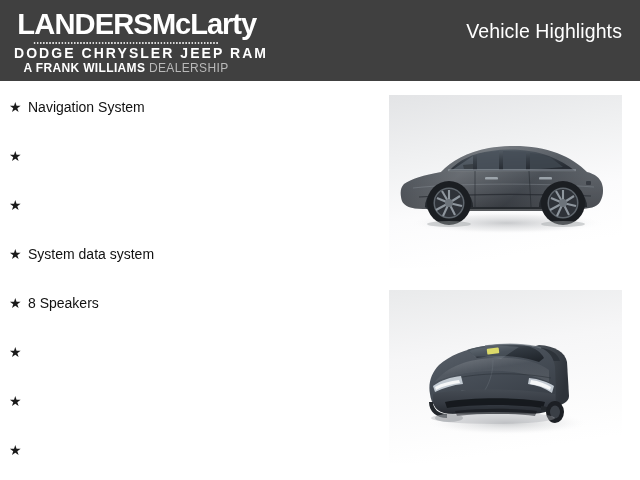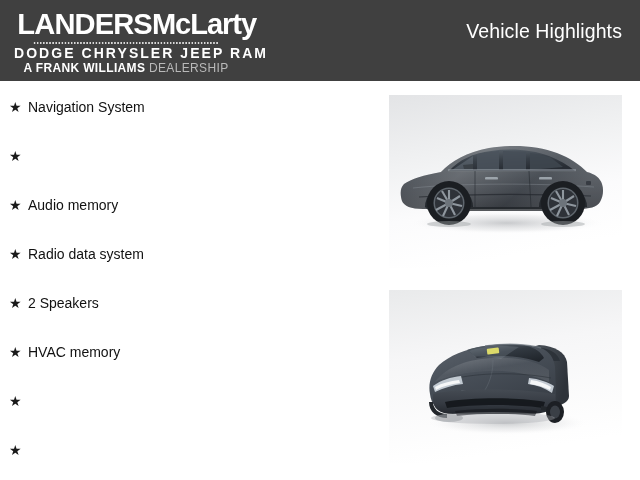--- a/index.html
+++ b/index.html
@@ -170,33 +170,31 @@
 <ul class="features">
   <li class="feature-item">
     <span class="bullet-star">★</span>
     <span class="feature-label">Navigation System</span>
   </li>
   <li class="feature-item">
     <span class="bullet-star">★</span>
   </li>
   <li class="feature-item">
     <span class="bullet-star">★</span>
-    <span class="feature-label">Audio memory</span>
-  </li>
-  <li class="feature-item">
-    <span class="bullet-star">★</span>
-    <span class="feature-label">Radio data system</span>
-  </li>
-  <li class="feature-item">
-    <span class="bullet-star">★</span>
-    <span class="feature-label">2 Speakers</span>
-  </li>
-  <li class="feature-item">
-    <span class="bullet-star">★</span>
-    <span class="feature-label">HVAC memory</span>
+  </li>
+  <li class="feature-item">
+    <span class="bullet-star">★</span>
+    <span class="feature-label">System data system</span>
+  </li>
+  <li class="feature-item">
+    <span class="bullet-star">★</span>
+    <span class="feature-label">8 Speakers</span>
+  </li>
+  <li class="feature-item">
+    <span class="bullet-star">★</span>
   </li>
   <li class="feature-item">
     <span class="bullet-star">★</span>
   </li>
   <li class="feature-item">
     <span class="bullet-star">★</span>
   </li>
 </ul>
 
 <div class="photo photo-side">

